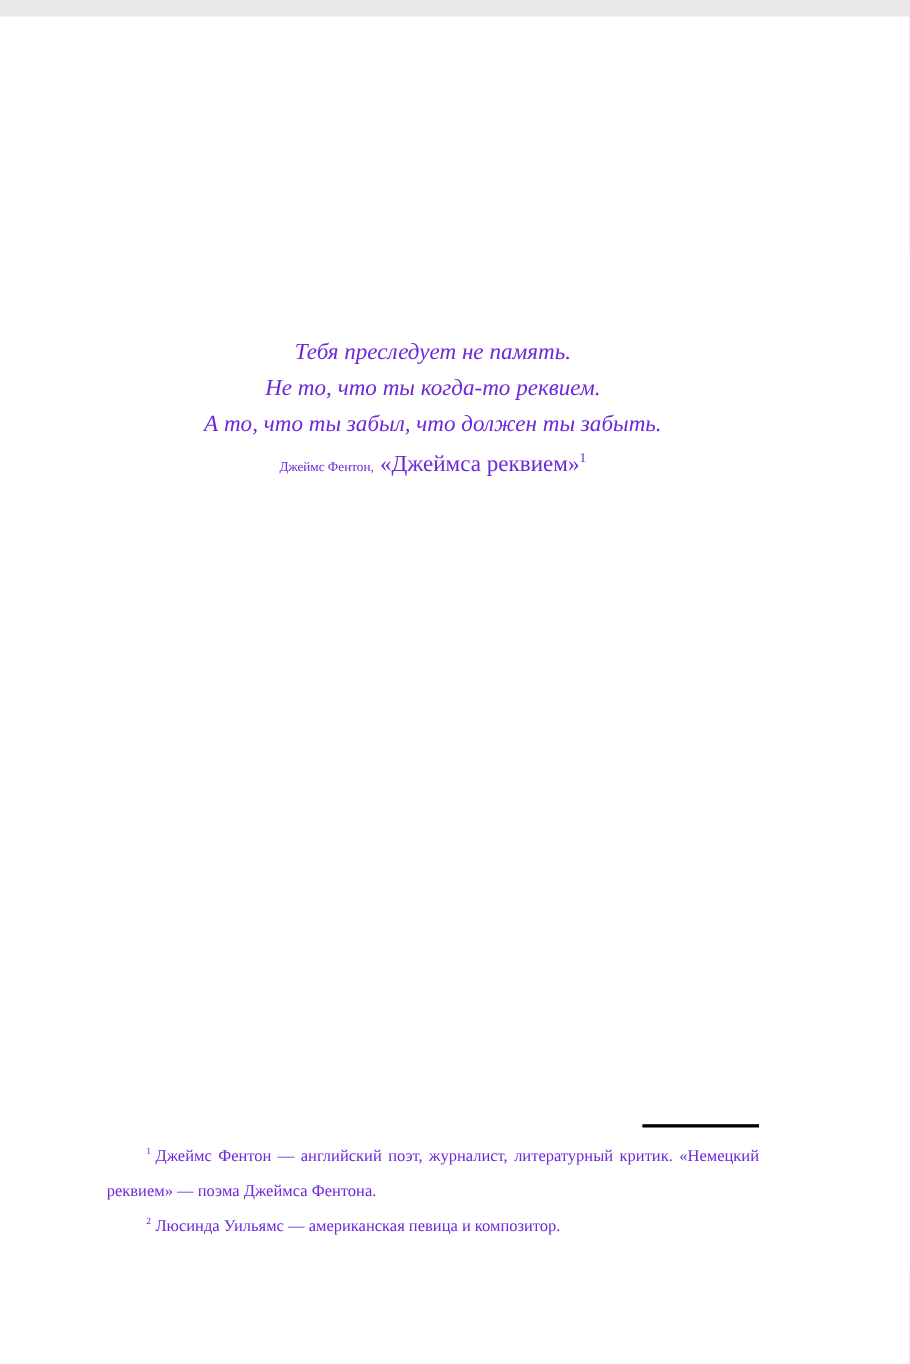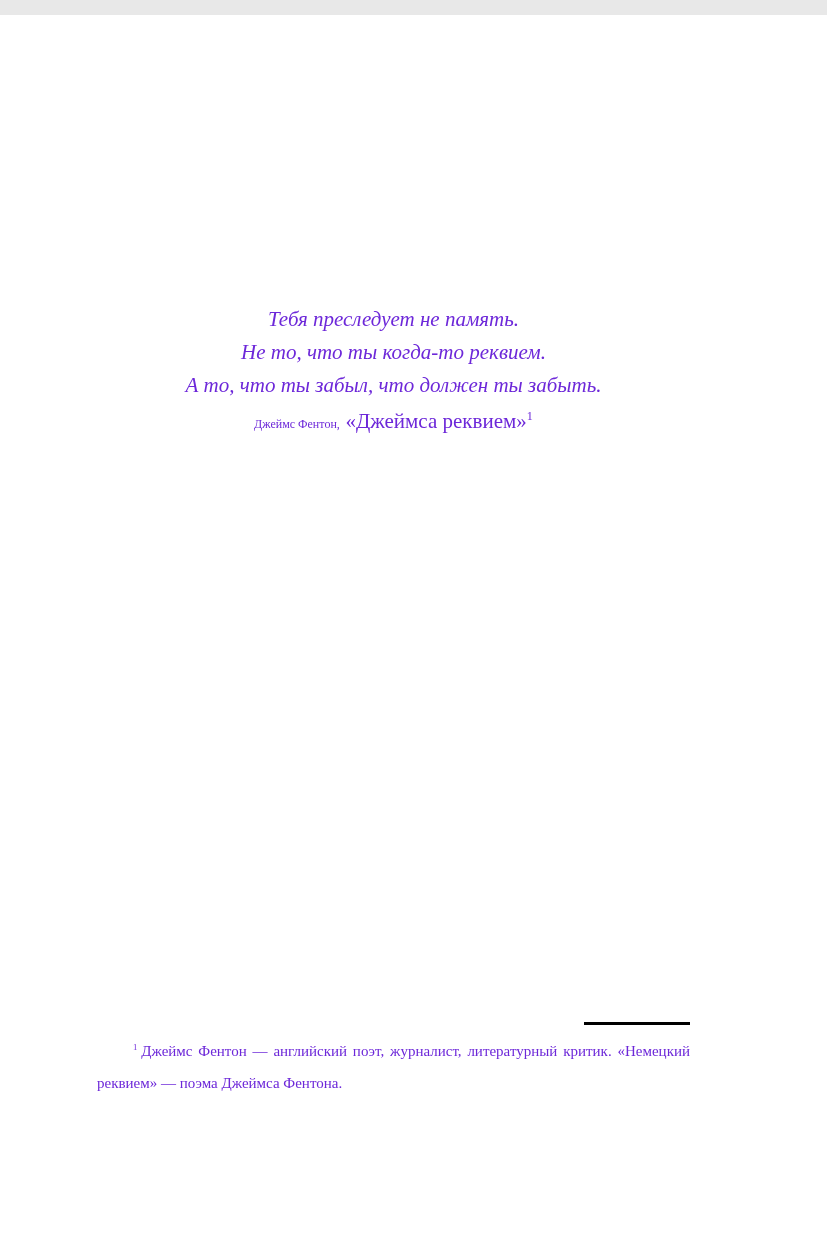--- a/index.html
+++ b/index.html
@@ -86,16 +86,17 @@
       <div class="ep-line">А то, что ты забыл, что должен ты забыть.</div>
       <div class="attribution"><span class="author">Джеймс Фентон,</span><span class="work">«Джеймса реквием»</span><sup class="fn-sup">1</sup></div>
     </section>
 
     <section class="epigraph epigraph-2">
     </section>
 
     <section class="footnotes">
       <div class="fn-separator"></div>
       <p class="footnote first"><sup class="fn-sup fn-num">1</sup><span>Джеймс Фентон — английский поэт, журналист, литературный критик. «Немецкий реквием» — поэма Джеймса Фентона.</span></p>
+      <p class="footnote"><sup class="fn-sup fn-num">2</sup><span>Люсинда Уильямс — американская певица и композитор.</span></p>
     </section>
 
   </div>
 </div>
 
 </body></html>

